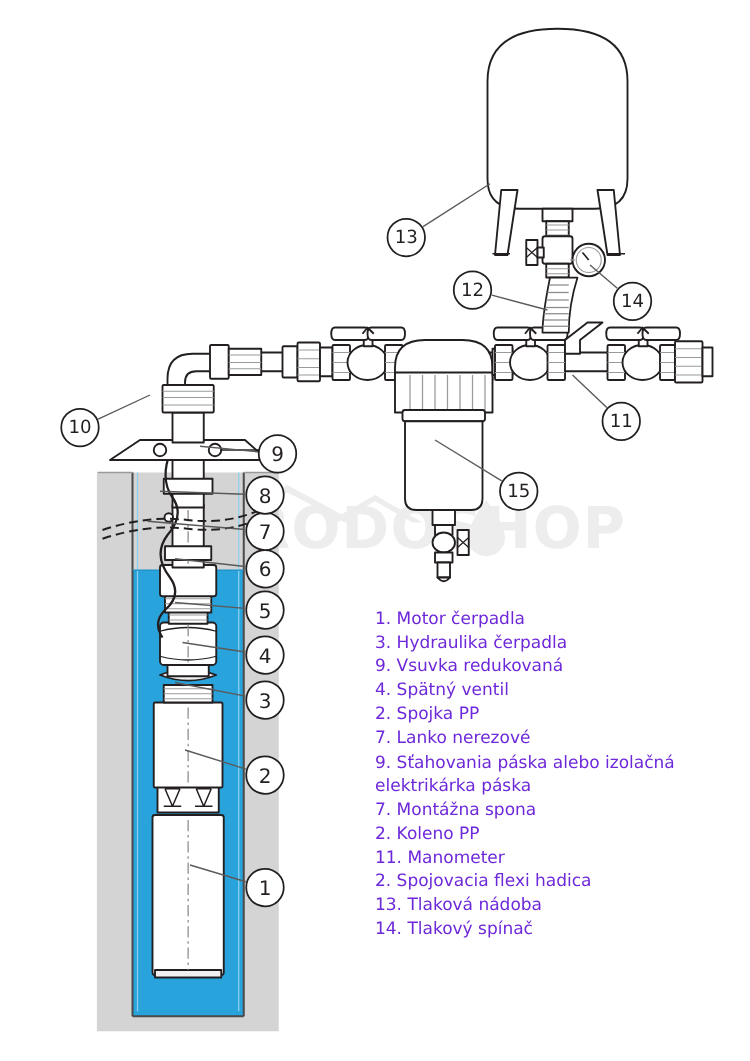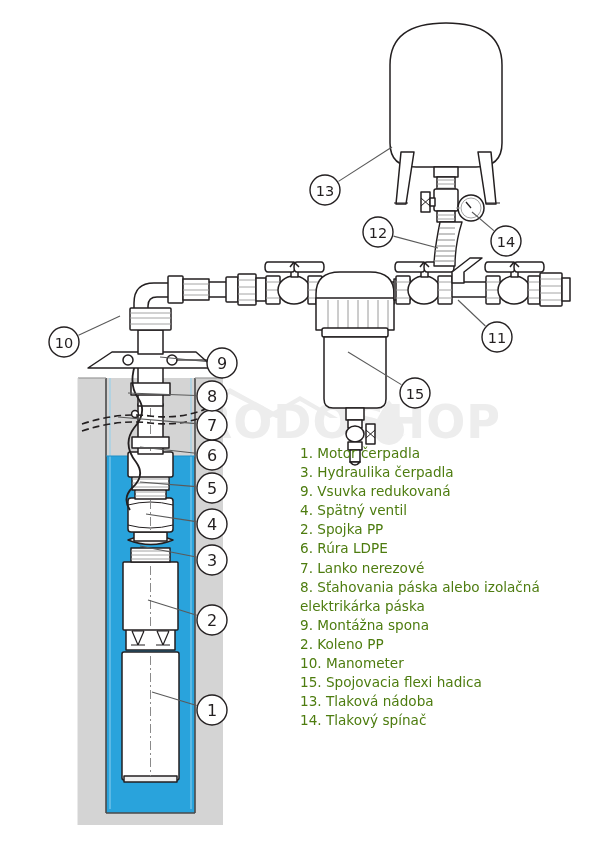--- a/index.html
+++ b/index.html
@@ -4,22 +4,22 @@
 <style>
   html,body{margin:0;padding:0;background:#ffffff;}
   body{
     width:600px;height:849px;position:relative;overflow:hidden;
     font-family:"DejaVu Sans","Liberation Sans",sans-serif;
     color:#231f20;
   }
   #stage{position:absolute;left:0;top:0;width:600px;height:849px;}
   svg.layer{position:absolute;left:0;top:0;width:600px;height:849px;}
   .legend{
-    position:absolute;left:300px;top:444px;width:280px;
-    font-size:13.6px;line-height:19.1px;color:#4d7c0f;
+    position:absolute;left:300px;top:486px;width:280px;
+    font-size:13.6px;line-height:19.1px;color:#6d28d9;
     font-family:"DejaVu Sans","Liberation Sans",sans-serif;
   }
   .legend div{white-space:pre-wrap;}
   .cal-txt{
     font-family:"DejaVu Sans","Liberation Sans",sans-serif;
     font-size:16px;fill:#231f20;text-anchor:middle;dominant-baseline:central;
   }
   .cal-txt.sm{font-size:14.5px;}
 </style>
 </head>
@@ -367,25 +367,24 @@
         </g>
       </g>
   </svg>
 
   <div class="legend" id="legend-list">
       <div>1. Motor čerpadla</div>
       <div>3. Hydraulika čerpadla</div>
       <div>9. Vsuvka redukovaná</div>
       <div>4. Spätný ventil</div>
       <div>2. Spojka PP</div>
-      <div>6. Rúra LDPE</div>
       <div>7. Lanko nerezové</div>
-      <div>8. Sťahovania páska alebo izolačná
+      <div>9. Sťahovania páska alebo izolačná
 elektrikárka páska</div>
-      <div>9. Montážna spona</div>
+      <div>7. Montážna spona</div>
       <div>2. Koleno PP</div>
-      <div>10. Manometer</div>
-      <div>15. Spojovacia flexi hadica</div>
+      <div>11. Manometer</div>
+      <div>2. Spojovacia flexi hadica</div>
       <div>13. Tlaková nádoba</div>
       <div>14. Tlakový spínač</div>
     </div>
 
 </div>
 
 </body></html>

